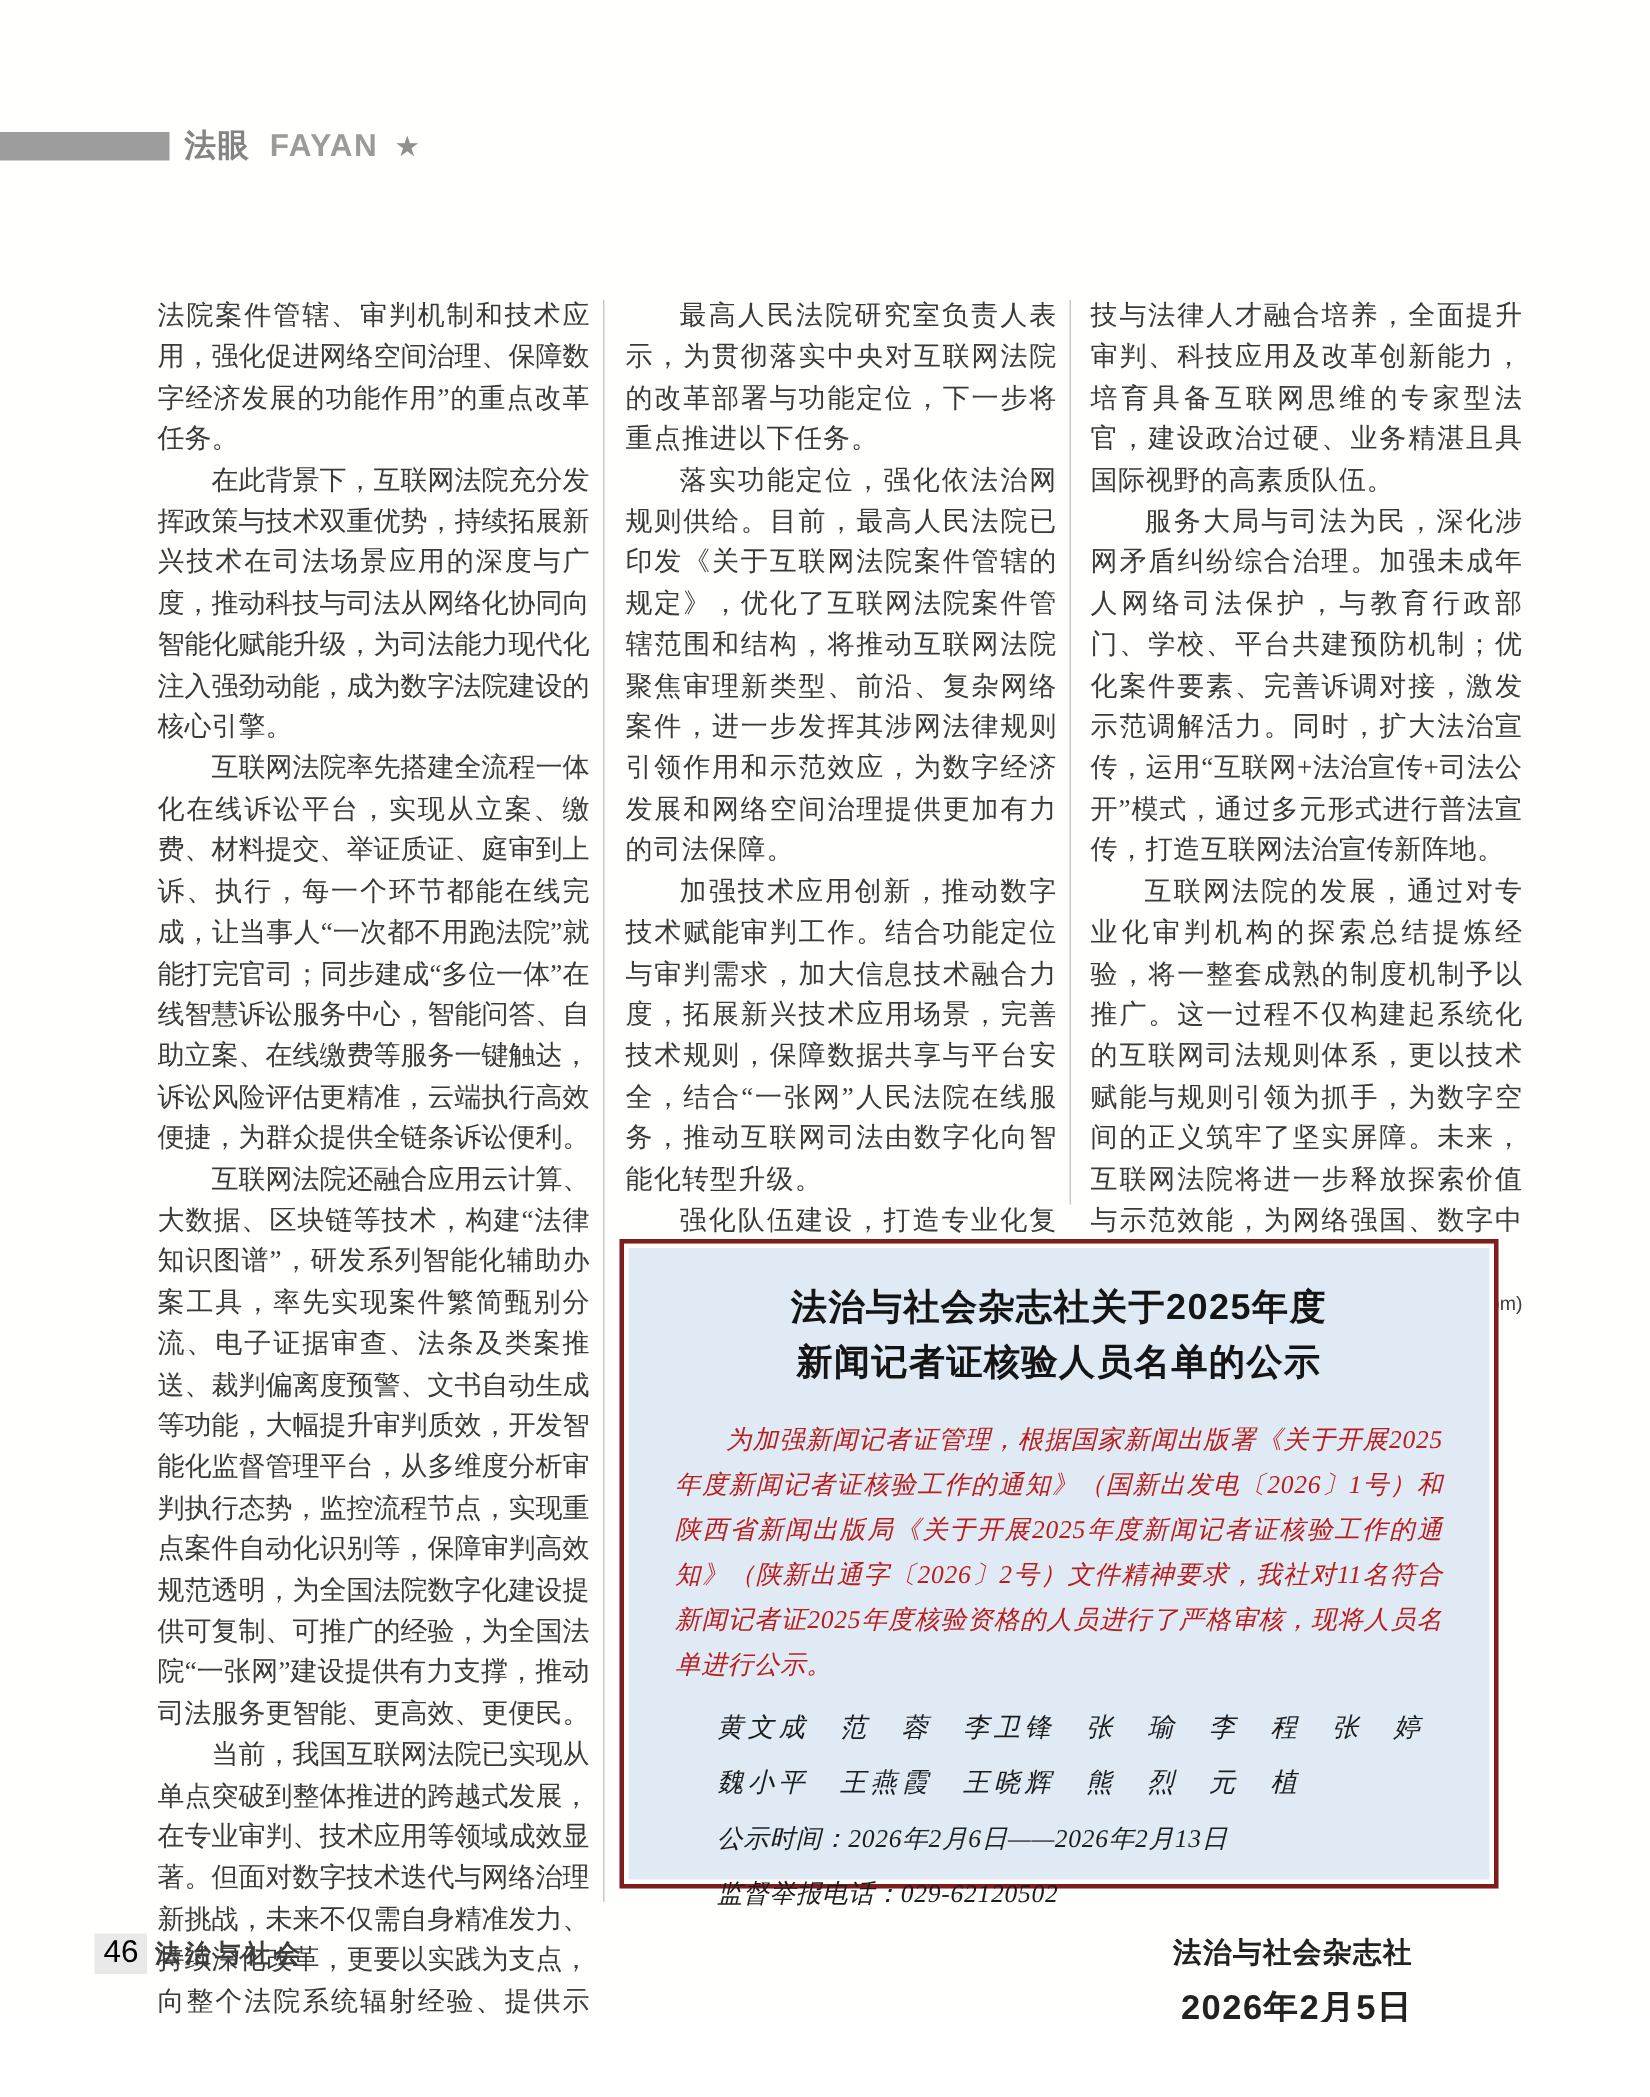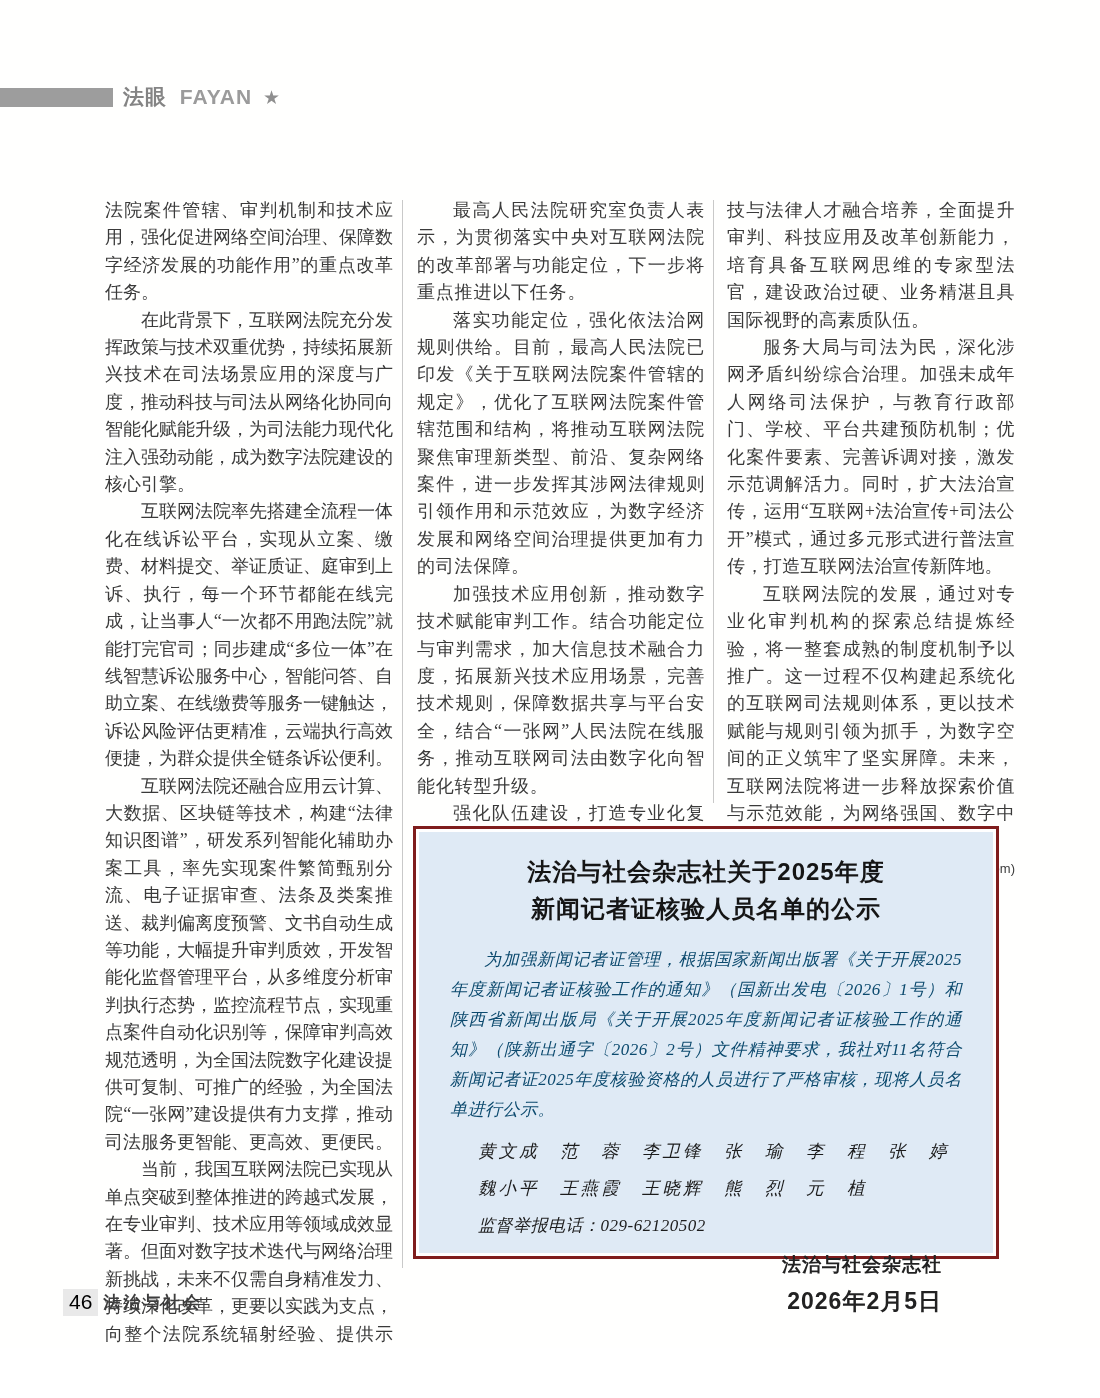--- a/index.html
+++ b/index.html
@@ -92,21 +92,21 @@
     font-size: 24px;
     line-height: 37px;
     color: #151515;
     letter-spacing: 1px;
   }
   .notice-body {
     margin: 18px 34px 0 34px;
     font-size: 17px;
     line-height: 30px;
     font-style: italic;
-    color: #0c4a6e;
+    color: #b91c1c;
     text-align: justify;
     text-indent: 2em;
     letter-spacing: 0.5px;
   }
   .notice-names {
     margin: 8px 0 0 62px;
     font-size: 17.5px;
     line-height: 37px;
     font-style: italic;
     color: #1c1c1c;
@@ -200,20 +200,21 @@
       <span class="ed-label">编辑/燕子</span><span class="ed-email">(hchwyx7810@sina.com)</span>
     </p>
   </div>
 
   <div class="notice">
     <div class="notice-title">法治与社会杂志社关于2025年度</div>
     <div class="notice-title" style="margin-top:0;">新闻记者证核验人员名单的公示</div>
     <div class="notice-body">为加强新闻记者证管理，根据国家新闻出版署《关于开展2025年度新闻记者证核验工作的通知》（国新出发电〔2026〕1号）和陕西省新闻出版局《关于开展2025年度新闻记者证核验工作的通知》（陕新出通字〔2026〕2号）文件精神要求，我社对11名符合新闻记者证2025年度核验资格的人员进行了严格审核，现将人员名单进行公示。</div>
     <div class="notice-names">黄文成　范　蓉　李卫锋　张　瑜　李　程　张　婷</div>
     <div class="notice-names" style="margin-top:0;">魏小平　王燕霞　王晓辉　熊　烈　元　植</div>
+    <div class="notice-meta">公示时间：2026年2月6日——2026年2月13日</div>
     <div class="notice-meta">监督举报电话：029-62120502</div>
     <div class="notice-signer">法治与社会杂志社</div>
     <div class="notice-date">2026年2月5日</div>
   </div>
 
   <div class="footer">
     <span class="page-num">46</span>
     <span class="journal-name">法治与社会</span>
   </div>
 

